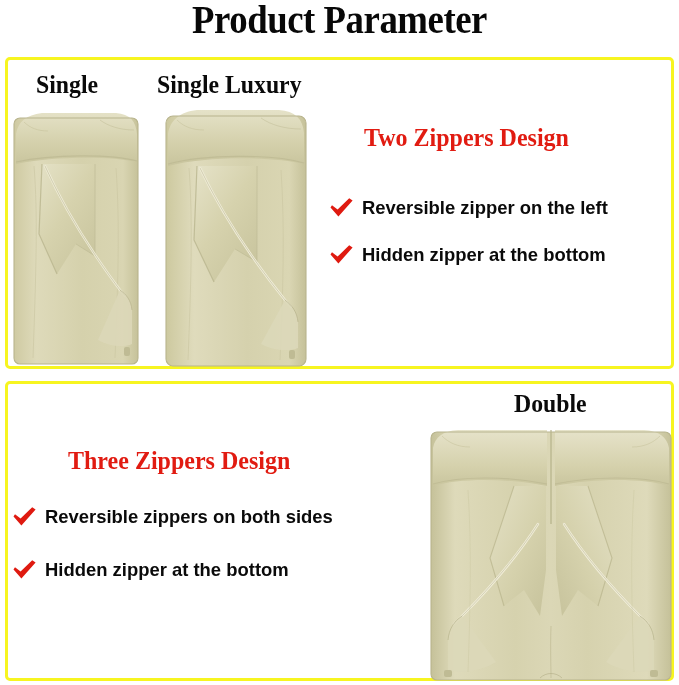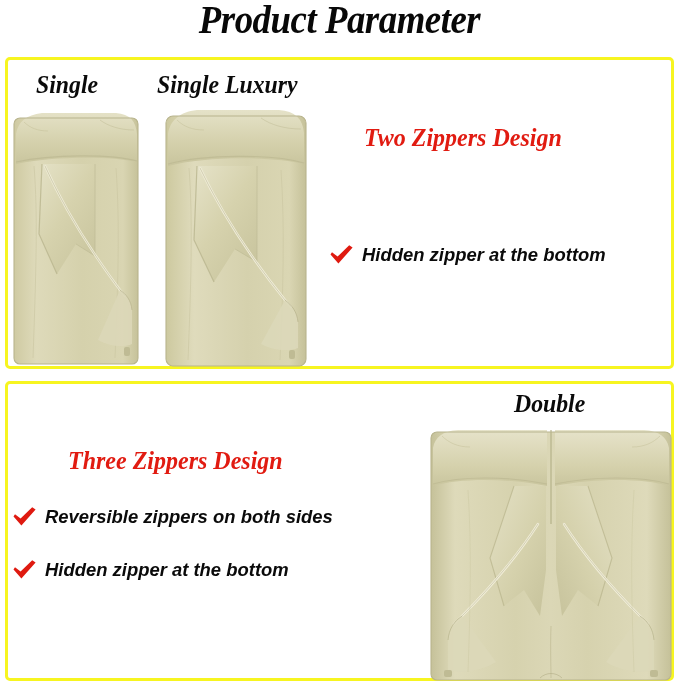--- a/index.html
+++ b/index.html
@@ -10,21 +10,20 @@
     background: #ffffff;
     font-family: "Liberation Serif", serif;
     overflow: hidden;
   }
 
   #infographic {
     position: relative;
     width: 679px;
     height: 685px;
     background: #ffffff;
-    font-style: italic;
   }
 
   
   .page-title {
     position: absolute;
     top: -2px;
     left: 0;
     width: 679px;
     text-align: center;
     font-family: "Liberation Serif", serif;
@@ -211,20 +210,28 @@
       <path d="M37 68 C 58 112, 88 158, 122 200 L 128 207" fill="none" stroke="#a9a57f" stroke-width="0.8" stroke-linecap="round" opacity="0.55"></path>
       <path d="M122 200 C 129 205, 134 212, 135 222 L 135 248 C 126 252, 108 250, 98 244 Z" fill="#dcd8b9" opacity="0.9"></path>
       <path d="M122 200 C 129 205, 134 212, 135 222" fill="none" stroke="#b6b28b" stroke-width="1" opacity="0.7"></path>
       <rect x="126" y="250" width="6" height="9" rx="2" fill="#bfbb94"></rect>
       <rect x="3" y="16" width="140" height="250" rx="7" fill="none" stroke="#b8b48d" stroke-width="1.1"></rect>
     </svg>
   </div>
 
   <div class="red-heading heading-two">Two Zippers Design</div>
 
+  <div class="bullet-row bullet-t1">
+    <span class="check-icon">
+      <svg width="25" height="22" viewBox="0 0 25 22" xmlns="http://www.w3.org/2000/svg">
+        <path d="M1.5 10.5 L 3 8.2 L 8.6 12.6 L 20.2 1.2 L 23.6 3.4 L 9.4 19.6 Z" fill="#df1a10"></path>
+      </svg>
+    </span>
+    <span class="bullet-text">Reversible zipper on the left</span>
+  </div>
 
   <div class="bullet-row bullet-t2">
     <span class="check-icon">
       <svg width="25" height="22" viewBox="0 0 25 22" xmlns="http://www.w3.org/2000/svg">
         <path d="M1.5 10.5 L 3 8.2 L 8.6 12.6 L 20.2 1.2 L 23.6 3.4 L 9.4 19.6 Z" fill="#df1a10"></path>
       </svg>
     </span>
     <span class="bullet-text">Hidden zipper at the bottom</span>
   </div>
 

